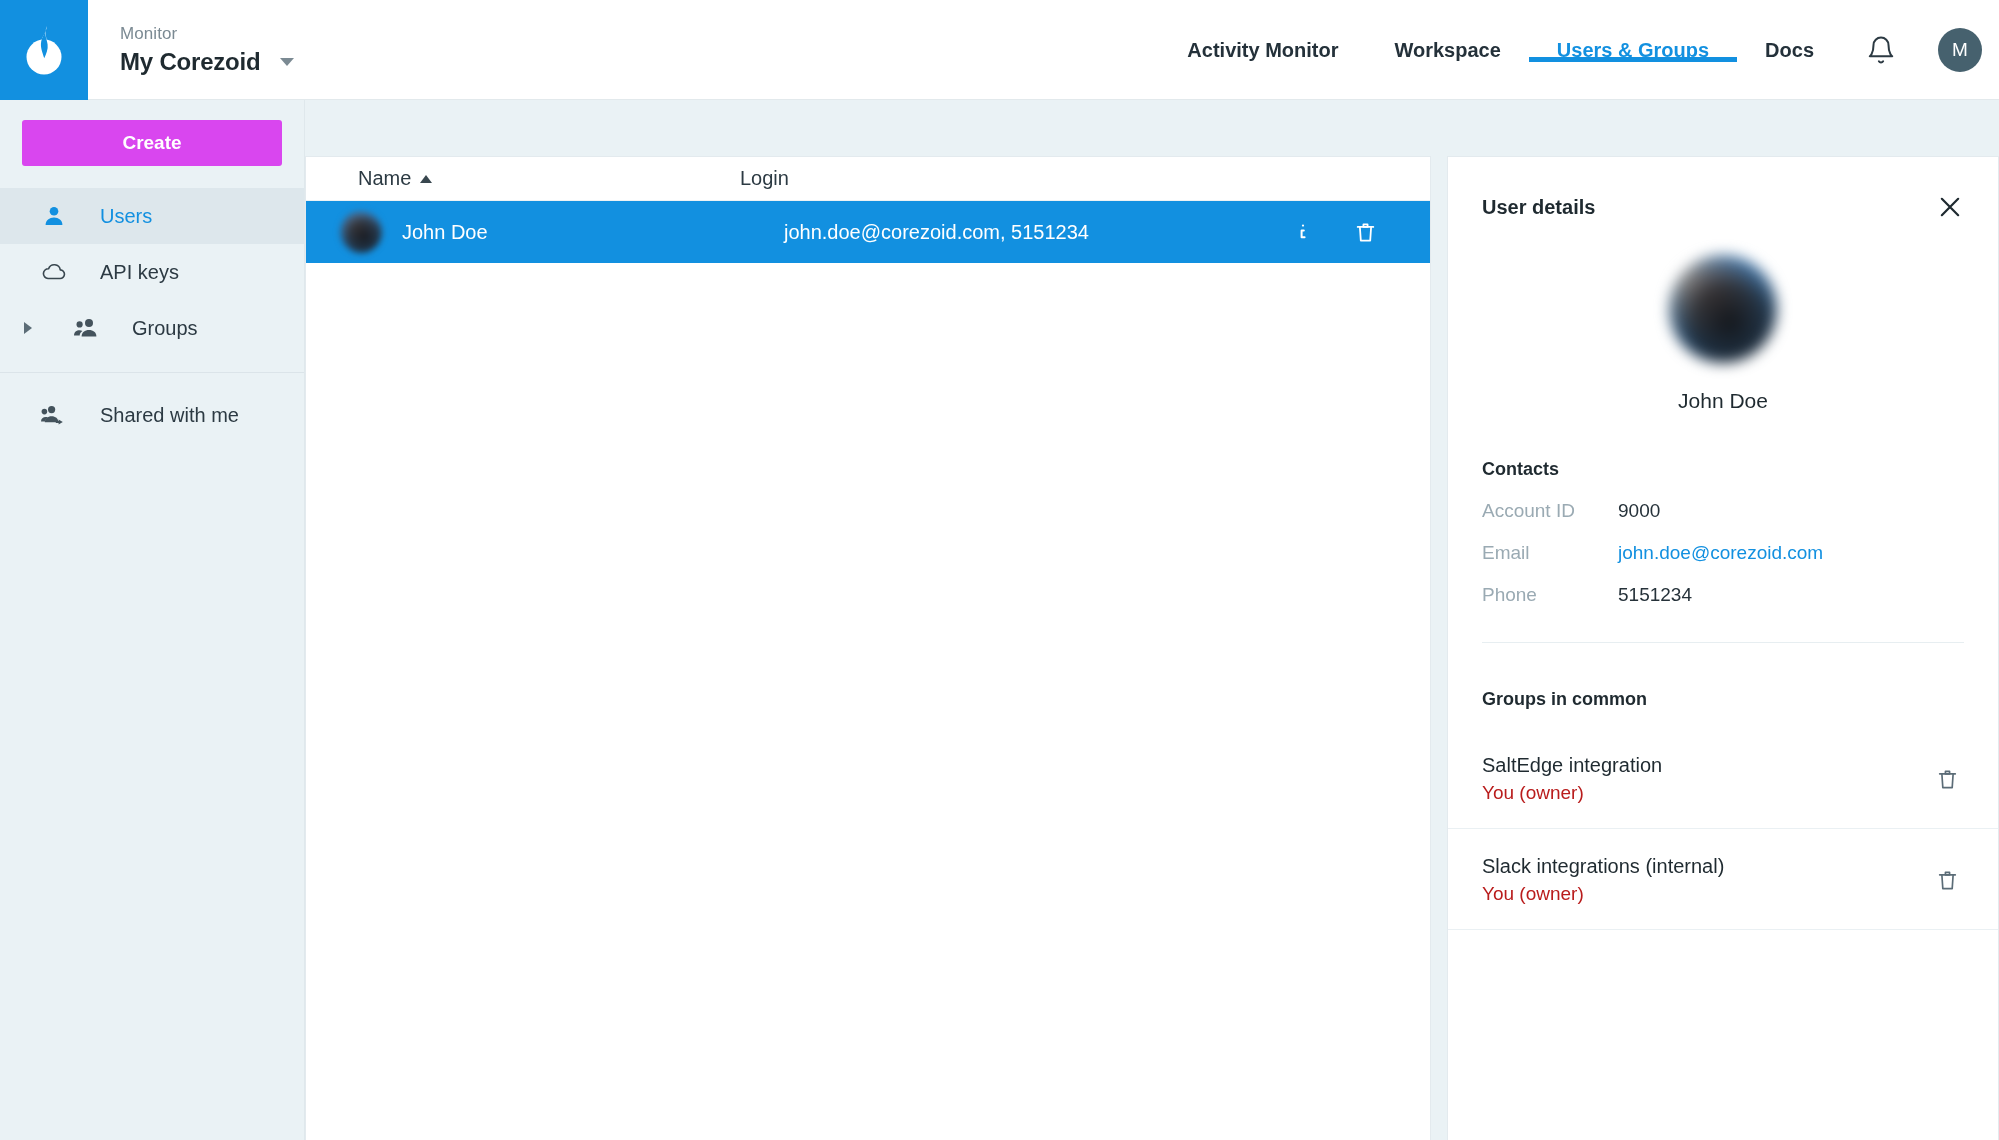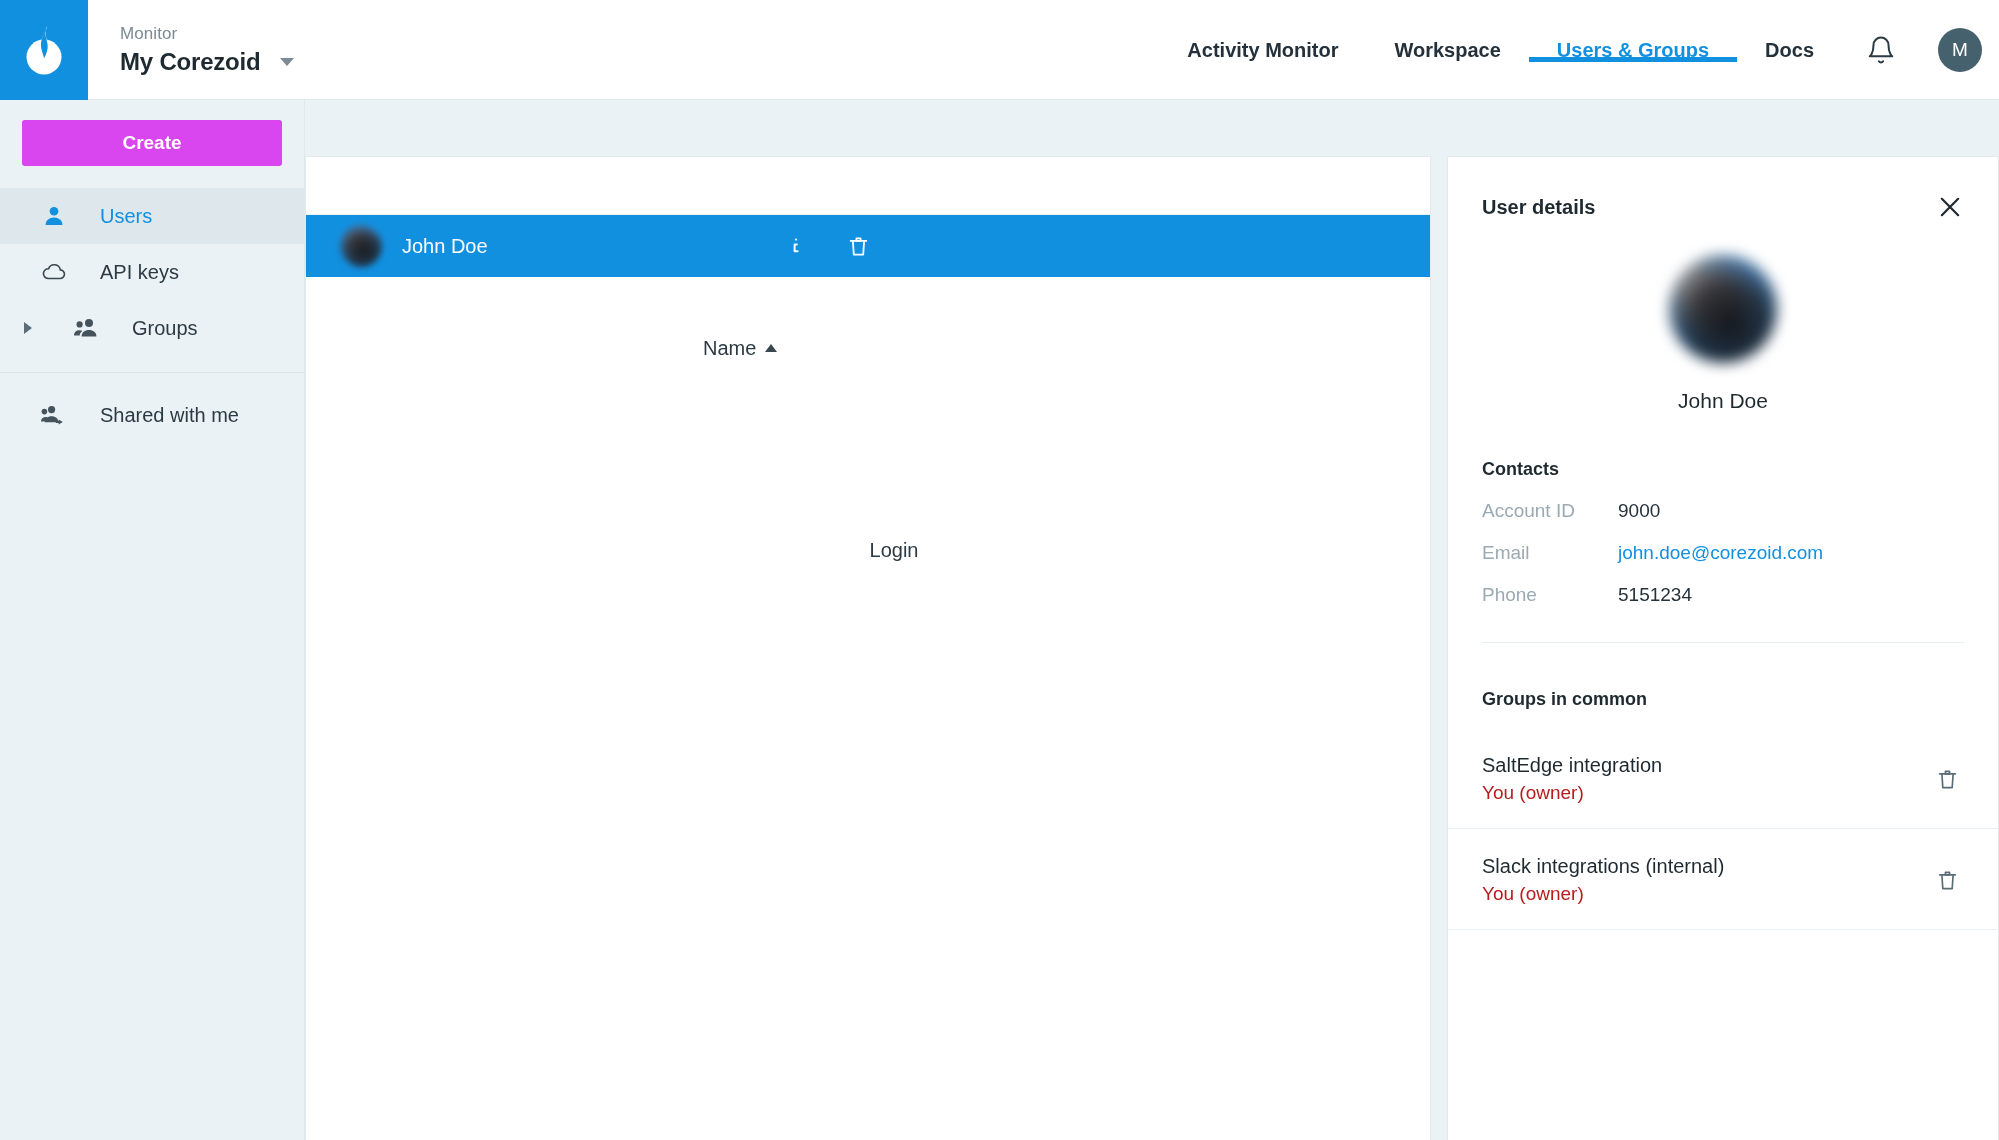--- a/index.html
+++ b/index.html
@@ -107,24 +107,23 @@
   .main { flex: 1 1 auto; display: flex; min-width: 0; padding: 56px 0 0 0; background: #eaf2f5; }
 
   .table-panel {
     flex: 1 1 auto; min-width: 0;
     background: #ffffff;
     border: 1px solid #e3eaee;
     border-bottom: none;
     margin-left: 0;
   }
   .table-head {
-    display: flex; align-items: center; height: 58px;
+    display: flex; align-items: center; height: 44px;
     padding: 0 0 0 52px;
     border-bottom: 1px solid #edf2f4;
-    flex-direction: column;
   }
   .th { font-size: 20px; color: #2c3a43; display: flex; align-items: center; gap: 9px; }
   .th-name { width: 382px; flex: 0 0 382px; }
   .sort-asc {
     width: 0; height: 0;
     border-left: 6px solid transparent; border-right: 6px solid transparent;
     border-bottom: 8px solid #39474f;
   }
   .row {
     display: flex; align-items: center; height: 62px;
@@ -305,20 +304,21 @@
             <span class="sort-asc"></span>
           </div>
           <div class="th">
             <span>Login</span>
           </div>
         </div>
 
         <div class="row selected">
           <div class="row-avatar"></div>
           <div class="cell-name">John Doe</div>
+          <div class="cell-login">john.doe@corezoid.com, 5151234</div>
           <div class="row-actions">
             <span class="row-act">
               <svg width="24" height="24" viewBox="0 0 24 24" fill="none" stroke="#ffffff" stroke-width="2" stroke-linecap="round" stroke-linejoin="round">
                 <circle cx="12" cy="5.6" r="1.1" fill="#ffffff" stroke="none"></circle>
                 <path d="M12.8 10.4h-2.2v6.8h3"></path>
               </svg>
             </span>
             <span class="row-act">
               <svg width="25" height="25" viewBox="0 0 24 24" fill="none" stroke="#ffffff" stroke-width="1.7" stroke-linecap="round" stroke-linejoin="round">
                 <path d="M4.5 6.6h15"></path>

